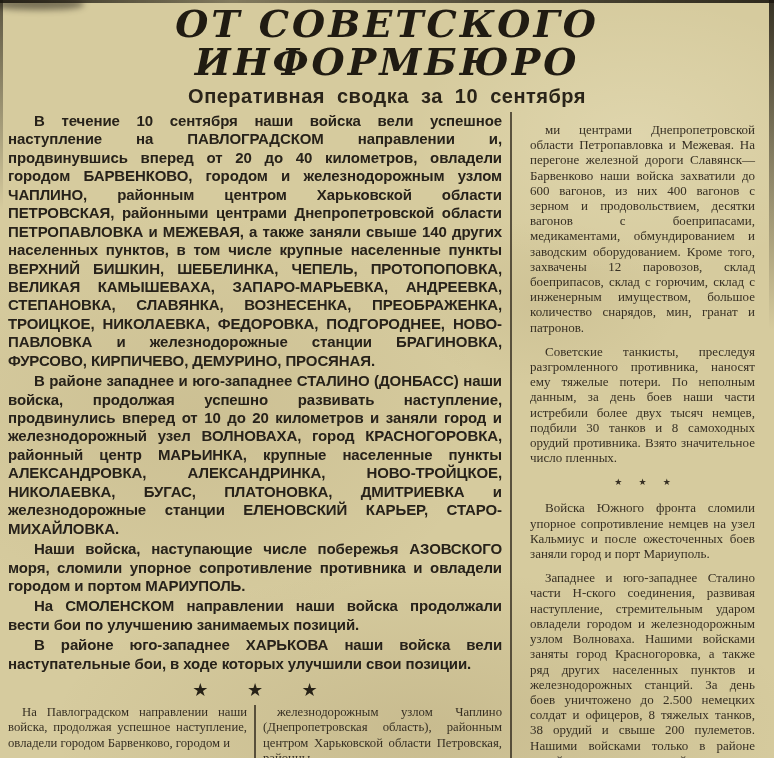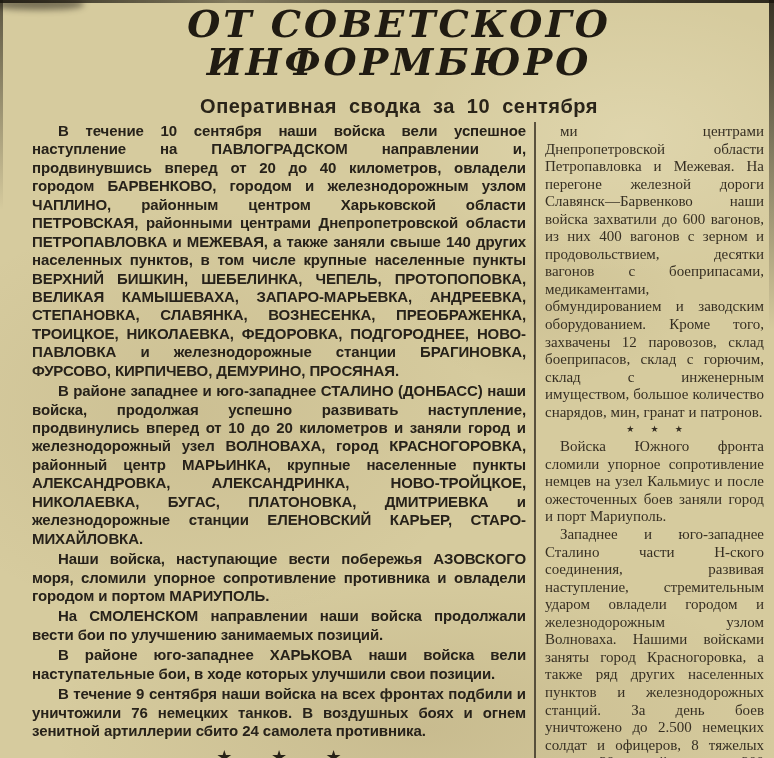--- a/index.html
+++ b/index.html
@@ -12,21 +12,20 @@
     overflow: hidden;
     box-sizing: border-box;
     background:
       radial-gradient(ellipse 320px 200px at 82% 18%, rgba(255,250,225,0.22), transparent 70%),
       radial-gradient(ellipse 420px 300px at 25% 55%, rgba(115,92,52,0.10), transparent 70%),
       radial-gradient(ellipse 520px 220px at 55% 96%, rgba(115,92,52,0.14), transparent 72%),
       radial-gradient(ellipse 200px 120px at 70% 40%, rgba(115,92,52,0.08), transparent 70%),
       #d6cb9e;
     font-family: "Liberation Serif", serif;
     color: #2b2620;
-    padding-left: 24px;
   }
 
   
   .edge-top {
     position:absolute; top:0; left:0; width:100%; height:3px;
     background:linear-gradient(to right, rgba(28,24,16,0.9), rgba(28,24,16,0.45) 30%, rgba(28,24,16,0.7) 62%, rgba(28,24,16,0.9));
     filter: blur(0.4px);
   }
   .edge-right {
     position:absolute; top:0; right:0; width:5px; height:330px;
@@ -52,21 +51,21 @@
     color: #201b12;
     margin: 0;
   }
   .masthead-subtitle {
     font-family: "Liberation Sans", sans-serif;
     font-weight: 700;
     font-size: 20px;
     letter-spacing: 0.5px;
     word-spacing: 6px;
     color: #2a2419;
-    margin: 14px 0 0 0;
+    margin: 4px 0 0 0;
   }
 
   .body-grid { display:flex; margin-top: 4px; padding: 0 6px 0 8px; }
 
   .left-region { width: 502px; box-sizing:border-box; padding-right: 8px; }
   .right-region {
     flex: 1;
     border-left: 2px solid rgba(58,50,36,0.8);
     box-sizing: border-box;
     padding: 1px 4px 0 9px;
@@ -107,25 +106,25 @@
     margin: 0;
     color: #362f23;
   }
   .bottom-col-divider {
     width: 2px;
     background: rgba(58,50,36,0.8);
     margin: 0 7px;
   }
 
   .right-region p {
-    font-size: 15px;
+    font-size: 13px;
     line-height: 1.17;
     text-align: justify;
     text-indent: 15px;
-    margin: 0;
+    margin: 9px;
     color: #362f23;
   }
   .stars-small {
     text-align: center;
     font-size: 9px;
     letter-spacing: 7px;
     text-indent: 7px;
     line-height: 1;
     padding: 4px 0 4px 0;
     color: #362f23;
@@ -145,37 +144,37 @@
     <h1 class="masthead-title">ОТ СОВЕТСКОГО ИНФОРМБЮРО</h1>
     <h2 class="masthead-subtitle">Оперативная сводка за 10 сентября</h2>
   </header>
 
   <div class="body-grid">
 
     <div class="left-region">
       <div class="main-paragraphs">
         <p>В течение 10 сентября наши войска вели успешное наступление на ПАВЛОГРАДСКОМ направлении и, продвинувшись вперед от 20 до 40 километров, овладели городом БАРВЕНКОВО, городом и железнодорожным узлом ЧАПЛИНО, районным центром Харьковской области ПЕТРОВСКАЯ, районными центрами Днепропетровской области ПЕТРОПАВЛОВКА и МЕЖЕВАЯ, а также заняли свыше 140 других населенных пунктов, в том числе крупные населенные пункты ВЕРХНИЙ БИШКИН, ШЕБЕЛИНКА, ЧЕПЕЛЬ, ПРОТОПОПОВКА, ВЕЛИКАЯ КАМЫШЕВАХА, ЗАПАРО-МАРЬЕВКА, АНДРЕЕВКА, СТЕПАНОВКА, СЛАВЯНКА, ВОЗНЕСЕНКА, ПРЕОБРАЖЕНКА, ТРОИЦКОЕ, НИКОЛАЕВКА, ФЕДОРОВКА, ПОДГОРОДНЕЕ, НОВО-ПАВЛОВКА и железнодорожные станции БРАГИНОВКА, ФУРСОВО, КИРПИЧЕВО, ДЕМУРИНО, ПРОСЯНАЯ.</p>
         <p>В районе западнее и юго-западнее СТАЛИНО (ДОНБАСС) наши войска, продолжая успешно развивать наступление, продвинулись вперед от 10 до 20 километров и заняли город и железнодорожный узел ВОЛНОВАХА, город КРАСНОГОРОВКА, районный центр МАРЬИНКА, крупные населенные пункты АЛЕКСАНДРОВКА, АЛЕКСАНДРИНКА, НОВО-ТРОЙЦКОЕ, НИКОЛАЕВКА, БУГАС, ПЛАТОНОВКА, ДМИТРИЕВКА и железнодорожные станции ЕЛЕНОВСКИЙ КАРЬЕР, СТАРО-МИХАЙЛОВКА.</p>
-        <p>Наши войска, наступающие вести побережья АЗОВСКОГО моря, сломили упорное сопротивление противника и овладели городом и портом МАРИУПОЛЬ.</p>
+        <p>Наши войска, наступающие числе побережья АЗОВСКОГО моря, сломили упорное сопротивление противника и овладели городом и портом МАРИУПОЛЬ.</p>
         <p>На СМОЛЕНСКОМ направлении наши войска продолжали вести бои по улучшению занимаемых позиций.</p>
         <p>В районе юго-западнее ХАРЬКОВА наши войска вели наступательные бои, в ходе которых улучшили свои позиции.</p>
-        <p>В течение 9 сентября наши войска на всех фронтах подбили и уничтожили 76 немецких танков. В воздушных боях и огнем зенитной артиллерии сбито 24 самолета противника.</p>
       </div>
 
       <div class="stars-large">★ ★ ★</div>
 
       <div class="bottom-cols">
         <p class="bottom-col">На Павлоградском направлении наши войска, продолжая успешное наступление, овладели городом Барвенково, городом и</p>
         <div class="bottom-col-divider"></div>
         <p class="bottom-col">железнодорожным узлом Чаплино (Днепропетровская область), районным центром Харьковской области Петровская, районны-</p>
       </div>
     </div>
 
     <div class="right-region">
       <p>ми центрами Днепропетровской области Петропавловка и Межевая. На перегоне железной дороги Славянск—Барвенково наши войска захватили до 600 вагонов, из них 400 вагонов с зерном и продовольствием, десятки вагонов с боеприпасами, медикаментами, обмундированием и заводским оборудованием. Кроме того, захвачены 12 паровозов, склад боеприпасов, склад с горючим, склад с инженерным имуществом, большое количество снарядов, мин, гранат и патронов.</p>
+      <p>Советские танкисты, преследуя разгромленного противника, наносят ему тяжелые потери. По неполным данным, за день боев наши части истребили более двух тысяч немцев, подбили 30 танков и 8 самоходных орудий противника. Взято значительное число пленных.</p>
       <div class="stars-small">★ ★ ★</div>
       <p>Войска Южного фронта сломили упорное сопротивление немцев на узел Кальмиус и после ожесточенных боев заняли город и порт Мариуполь.</p>
       <p>Западнее и юго-западнее Сталино части Н-ского соединения, развивая наступление, стремительным ударом овладели городом и железнодорожным узлом Волноваха. Нашими войсками заняты город Красногоровка, а также ряд других населенных пунктов и железнодорожных станций. За день боев уничтожено до 2.500 немецких солдат и офицеров, 8 тяжелых танков, 38 орудий и свыше 200 пулеметов. Нашими войсками только в районе одной железнодорожной станции захвачено 14 немецких танков, 74 орудия разных калибров, 160 пулеметов, более 1.500 винтовок и автоматов, 70 автомашин, склад боеприпасов, склад зерна и 146 вагонов с разными военными грузами. Взято в плен 300 солдат и офицеров противника.</p>
       <div class="stars-small">★ ★ ★</div>
       <p>Севернее Брянска наши войска продолжали наступление и заняли более 80 населенных пунктов. Продвигаясь вперед, части Н-ского соединения истребили до 1.000</p>
 
     </div>
 
   </div>
 </div>

